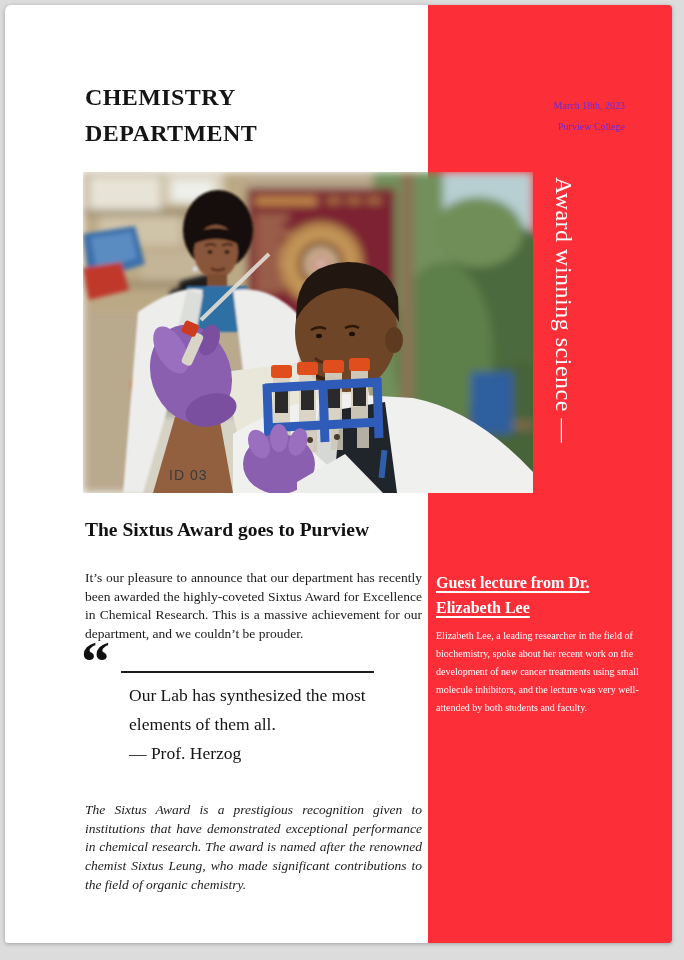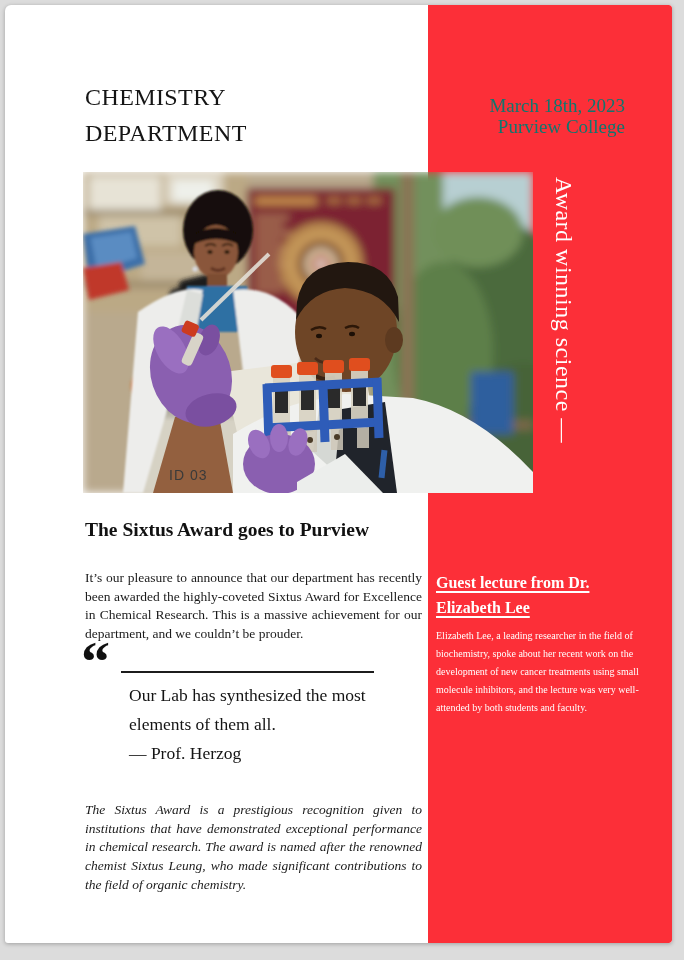--- a/index.html
+++ b/index.html
@@ -1,24 +1,24 @@
 <!DOCTYPE html>
 <html><head>
 <meta charset="utf-8">
 <style>
   html,body{margin:0;padding:0;background:#dcdcdc;width:684px;height:960px;overflow:hidden;
     font-family:"Liberation Serif","DejaVu Serif",serif;}
   .page{position:absolute;left:5px;top:5px;width:667px;height:938px;background:#ffffff;
     border-radius:6px 3px 3px 3px;box-shadow:0 1px 4px rgba(0,0,0,.28);overflow:hidden;}
   .abs{position:absolute;}
   .sidebar-red{left:423px;top:0;width:244px;height:938px;background:#fc2f38;border-radius:0 3px 3px 0;}
-  .masthead{left:80px;top:74px;font-size:24px;font-weight:normal;line-height:36px;
+  .masthead{left:80px;top:74px;font-size:24px;font-weight:bold;line-height:36px;
     letter-spacing:.4px;color:#151515;}
-  .dateblock{left:423px;top:90px;width:197px;text-align:right;color:#0f766e;
-    font-size:19px;line-height:21px;}
+  .dateblock{left:423px;top:90px;width:197px;text-align:right;color:#6d28d9;
+    font-size:10px;line-height:21px;}
   .photo{left:78px;top:167px;width:450px;height:321px;}
   .tagline{left:572px;top:172px;width:318px;height:30px;transform:rotate(90deg);
     transform-origin:top left;color:#fff;font-size:24px;letter-spacing:.5px;white-space:nowrap;}
   .art-head{left:80px;top:514px;font-size:19.5px;font-weight:bold;color:#111;font-family:Liberation Serif, serif;}
   .art-p{left:80px;width:337px;font-size:13.5px;line-height:18.7px;color:#1b1b1b;
     text-align:justify;margin-top:16px;}
   .p1{top:548px;} .p2{top:780px;font-style:italic;}
   .quote-mark{left:76px;top:628px;font-size:58px;font-weight:bold;color:#101010;line-height:1;}
   .quote-line{left:116px;top:666px;width:253px;height:2px;background:#1c1c1c;}
   .quote-body{left:124px;top:676px;width:240px;font-size:17.5px;

